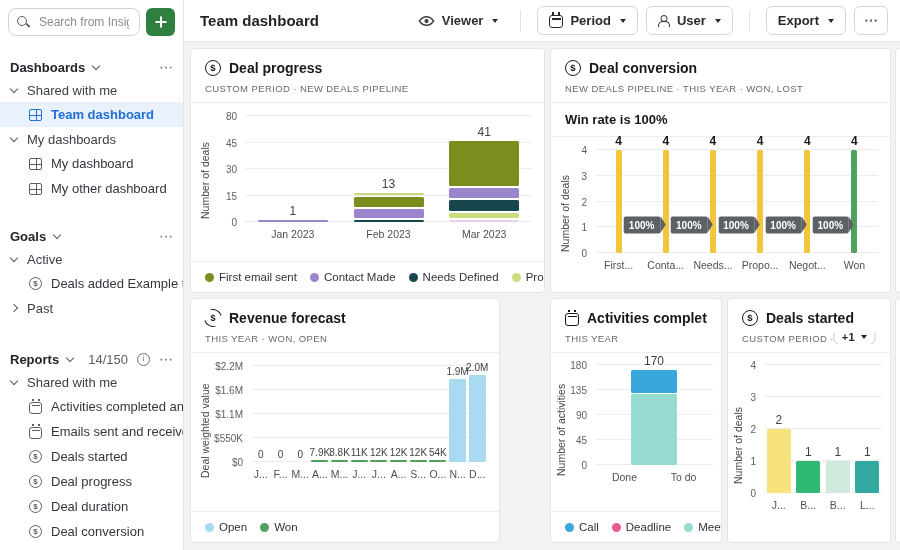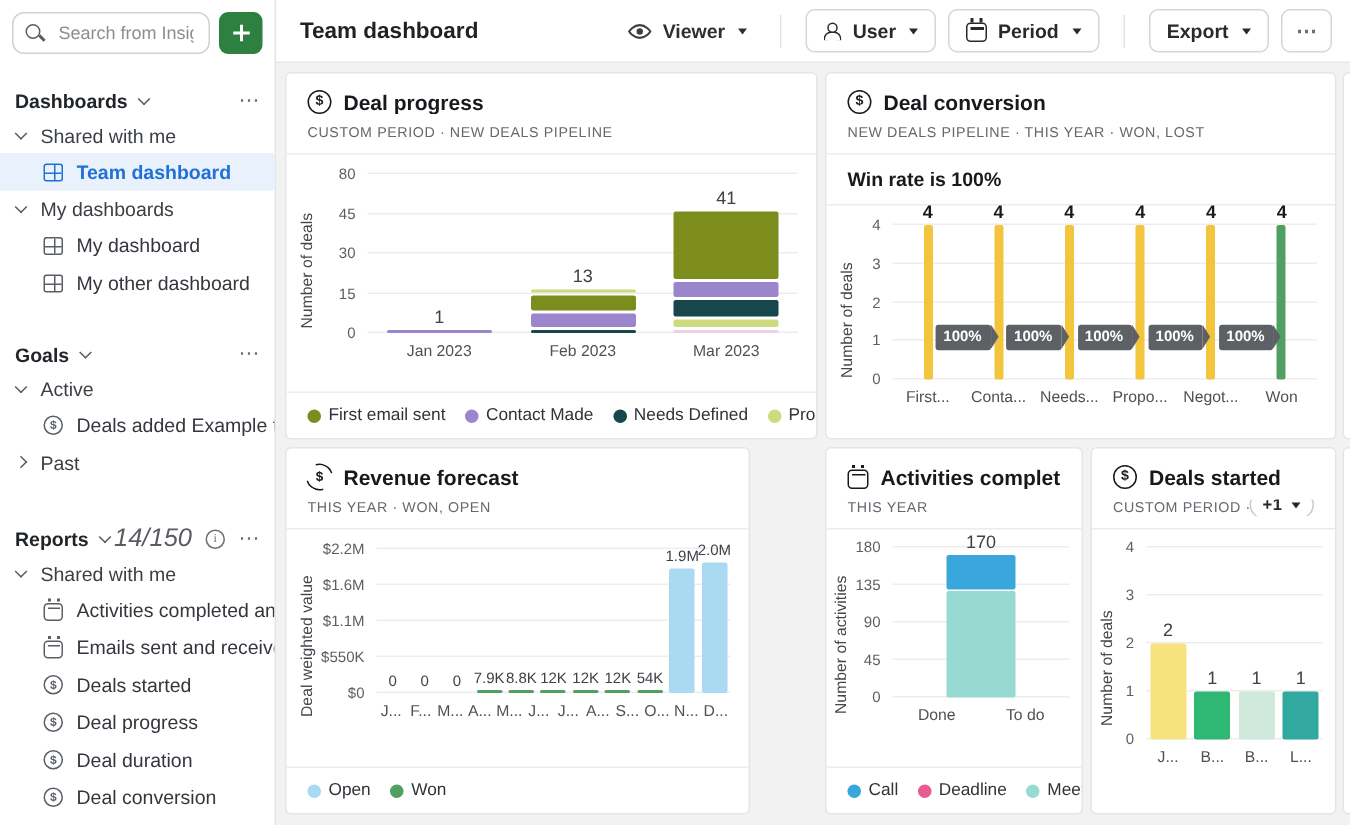--- a/index.html
+++ b/index.html
@@ -21,21 +21,21 @@
   .add-btn::before{width:11px;height:2px;transform:translate(-50%,-50%);}
   .add-btn::after{width:2px;height:11px;transform:translate(-50%,-50%);}
 
   .sect{margin-top:18px;}
   .sect-dashboards{margin-top:20px;}
   .sect-goals{margin-top:24px;}
   .sect-reports{margin-top:28px;}
   .sect-head{display:flex;align-items:center;padding:0 10px;height:22px;cursor:pointer;}
   .sect-title{font-size:13px;font-weight:bold;color:#212529;margin-right:8px;}
   .sect-right{margin-left:auto;display:flex;align-items:center;gap:9px;}
-  .count{font-size:17px;color:#595d63;font-style:italic;}
+  .count{font-size:13px;color:#595d63;}
   .dots{color:#6a6e74;}
   .dots::before{content:"\22EF";font-size:14px;line-height:1;}
   .grp-row{display:flex;align-items:center;gap:10px;padding-left:11px;height:24px;
     font-size:13px;color:#3a3f45;cursor:pointer;}
   .item-row{display:flex;align-items:center;gap:9px;padding-left:29px;height:25px;
     font-size:13px;color:#33373d;cursor:pointer;white-space:nowrap;overflow:hidden;}
   .item-row.sel{background:#e8f1fc;color:#2070d6;font-weight:bold;}
   .item-row .ic{color:#5a5f66;}
   .item-row.sel .ic{color:#2070d6;}
   .item-label{overflow:hidden;white-space:nowrap;}
@@ -266,27 +266,27 @@
       <div class="viewer">
         <svg width="17" height="12" viewBox="0 0 24 16">
           <path d="M12 2C6 2 2 8 2 8s4 6 10 6 10-6 10-6-4-6-10-6z" fill="none" stroke="#3c4045" stroke-width="2"></path>
           <circle cx="12" cy="8" r="3" fill="#3c4045"></circle>
         </svg>
         <span>Viewer</span>
         <span class="caret"></span>
       </div>
       <div class="vsep"></div>
       <button class="btn">
-        <span class="ic ic-person"></span>
-        <span>User</span>
+        <span class="ic ic-cal"></span>
+        <span>Period</span>
         <span class="caret"></span>
       </button>
       <button class="btn">
-        <span class="ic ic-cal"></span>
-        <span>Period</span>
+        <span class="ic ic-person"></span>
+        <span>User</span>
         <span class="caret"></span>
       </button>
       <div class="vsep"></div>
       <button class="btn">
         <span>Export</span>
         <span class="caret"></span>
       </button>
       <button class="btn more">
         <span class="dots"></span>
       </button>
@@ -505,20 +505,26 @@
                     <div class="seg" style="height: 2px; background: rgb(80, 160, 98);"></div>
                   </div>
                 </div>
                 <div class="grp">
                   <div class="val vs">8.8K</div>
                   <div class="stack" style="width: 17px;">
                     <div class="seg" style="height: 2px; background: rgb(80, 160, 98);"></div>
                   </div>
                 </div>
                 <div class="grp">
+                  <div class="val vs">11K</div>
+                  <div class="stack" style="width: 17px;">
+                    <div class="seg" style="height: 2px; background: rgb(80, 160, 98);"></div>
+                  </div>
+                </div>
+                <div class="grp">
                   <div class="val vs">12K</div>
                   <div class="stack" style="width: 17px;">
                     <div class="seg" style="height: 2px; background: rgb(80, 160, 98);"></div>
                   </div>
                 </div>
                 <div class="grp">
                   <div class="val vs">12K</div>
                   <div class="stack" style="width: 17px;">
                     <div class="seg" style="height: 2px; background: rgb(80, 160, 98);"></div>
                   </div>

